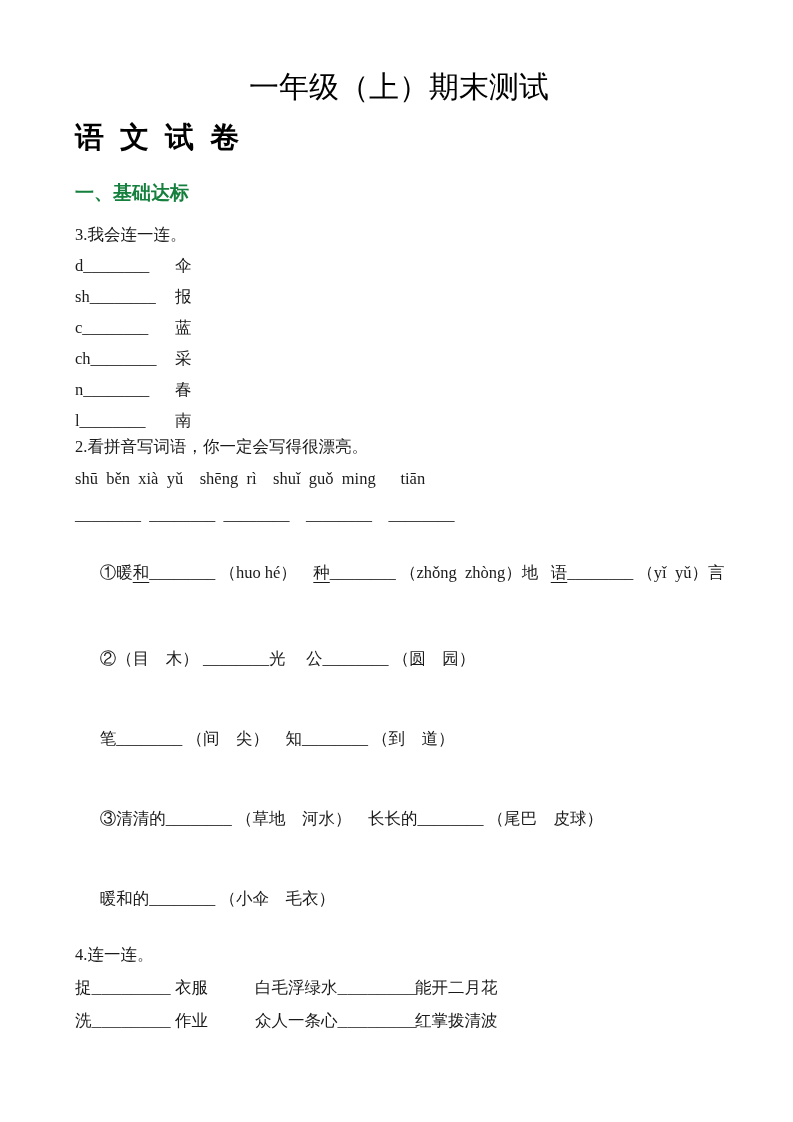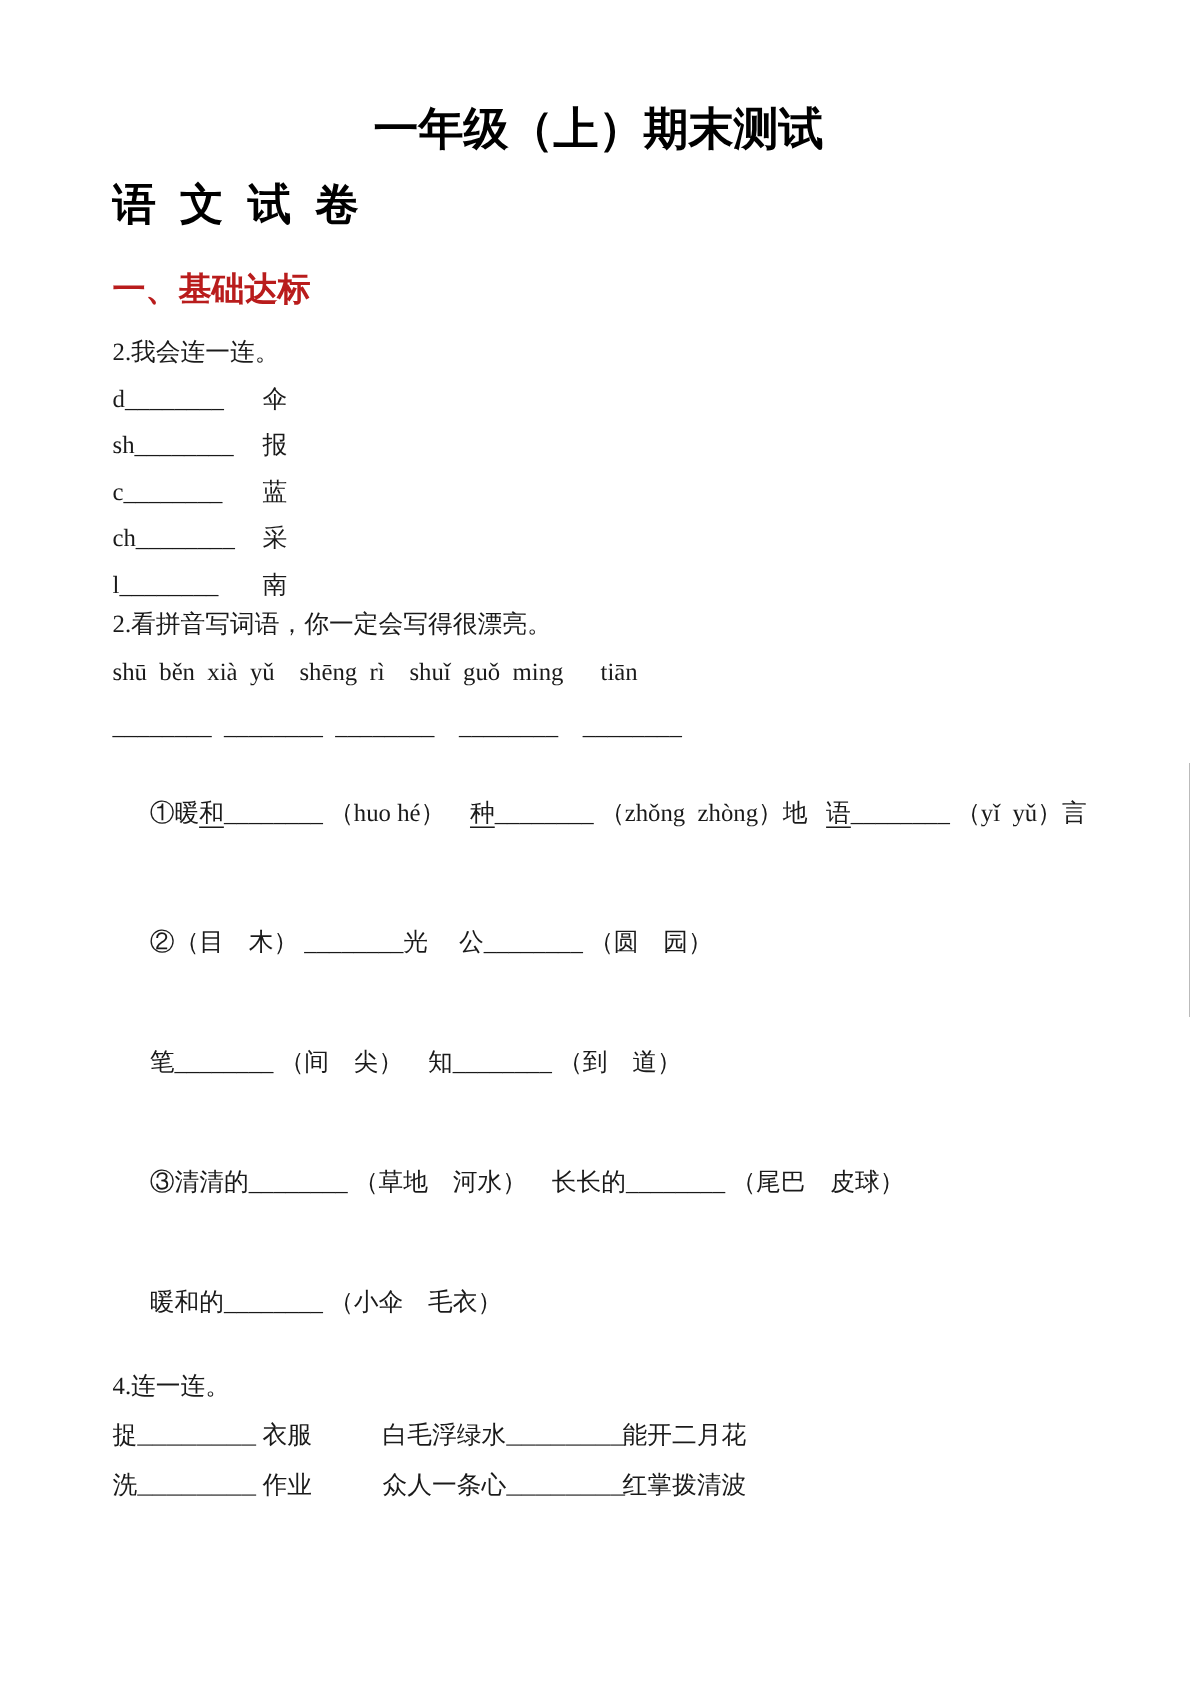--- a/index.html
+++ b/index.html
@@ -10,32 +10,32 @@
     background:#ffffff;
     color:#1a1a1a;
     font-family:"Liberation Serif","DejaVu Serif",serif;
     font-size:16.5px;
     overflow:hidden;
   }
   .content { padding:70px 70px 0 75px; }
 
   .title1 {
     font-family:"Liberation Sans","DejaVu Sans",sans-serif;
-    font-weight:bold; font-size:30px; line-height:34px;
+    font-weight:normal; font-size:30px; line-height:34px;
     text-align:center; white-space:pre; color:#000;
   }
   .title2 {
     font-family:"Liberation Sans","DejaVu Sans",sans-serif;
     font-weight:bold; font-size:29px; line-height:34px;
     margin-top:16px; text-align:left; white-space:pre;
     letter-spacing:4px; color:#000;
   }
   .section-heading {
-    margin-top:28px; font-weight:bold; font-size:22px; line-height:22px;
-    white-space:pre; color:#b91c1c;
+    margin-top:28px; font-weight:bold; font-size:19px; line-height:22px;
+    white-space:pre; color:#15803d;
   }
   .q-label { line-height:22px; white-space:pre; }
   .m-q1label { margin-top:20px; }
   .q1-rows { margin-top:4px; }
   .q1-row { height:31px; display:flex; align-items:center; }
   .q1-a { display:inline-block; width:100px; white-space:pre; }
   .pinyin-line { margin-top:10px; line-height:22px; white-space:pre; }
   .blank-row { margin-top:14px; line-height:22px; white-space:pre; }
   .m-q2label { margin-top:0px; }
   .m-q3label { margin-top:14px; }
@@ -53,37 +53,41 @@
 <body>
 
 <div class="page">
   <div class="content">
 
     <div class="title1">一年级（上）期末测试</div>
     <div class="title2">语 文 试 卷</div>
 
     <div class="section-heading">一、基础达标</div>
 
-    <div class="q-label m-q1label">2.我会连一连。</div>
+    <div class="q-label m-q1label">3.我会连一连。</div>
     <div class="q1-rows">
       <div class="q1-row">
         <span class="q1-a">d________</span>
         <span class="q1-b">伞</span>
       </div>
       <div class="q1-row">
         <span class="q1-a">sh________</span>
         <span class="q1-b">报</span>
       </div>
       <div class="q1-row">
         <span class="q1-a">c________</span>
         <span class="q1-b">蓝</span>
       </div>
       <div class="q1-row">
         <span class="q1-a">ch________</span>
         <span class="q1-b">采</span>
+      </div>
+      <div class="q1-row">
+        <span class="q1-a">n________</span>
+        <span class="q1-b">春</span>
       </div>
       <div class="q1-row">
         <span class="q1-a">l________</span>
         <span class="q1-b">南</span>
       </div>
     </div>
 
     <div class="q-label m-q2label">2.看拼音写词语，你一定会写得很漂亮。</div>
     <div class="pinyin-line">shū  běn  xià  yǔ    shēng  rì    shuǐ  guǒ  ming      tiān</div>
     <div class="blank-row">________  ________  ________    ________    ________</div>

